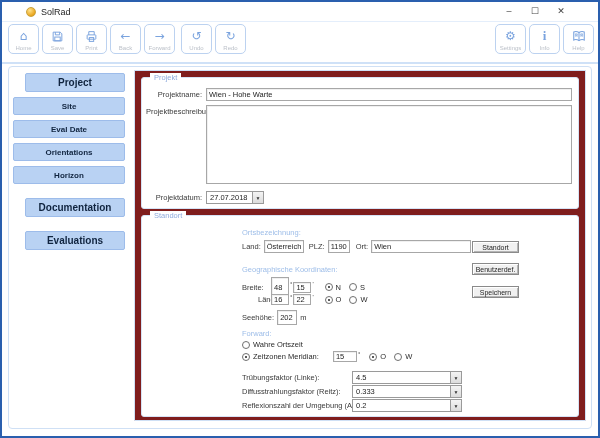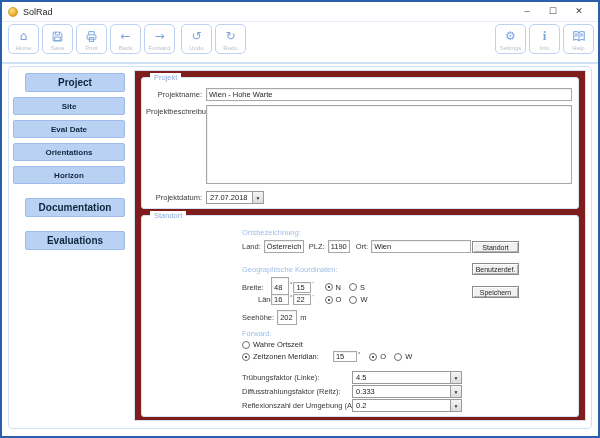--- a/index.html
+++ b/index.html
@@ -4,21 +4,21 @@
 <style>
   html,body { margin:0; padding:0; background:#e8e8e8; }
   * { box-sizing:border-box; }
   .window {
     position:relative; width:600px; height:438px; margin:0;
     background:#fff; border:2px solid #2a5fae;
     font-family:"Liberation Sans", sans-serif;
     overflow:hidden;
   }
   
-  .titlebar { height:19px; display:flex; align-items:center; padding:0 6px; background:#fff; }
+  .titlebar { height:19px; display:flex; align-items:center; padding:0 24px; background:#fff; }
   .app-icon { width:10px; height:10px; border-radius:50%; flex:none;
     background:radial-gradient(circle at 35% 30%, #ffe28a, #eaa61f 70%, #c9860d);
     border:1px solid #caa23c; margin-right:5px; }
   .title-text { font-size:9px; color:#1d1d1d; }
   .win-controls { margin-left:auto; display:flex; align-items:center; gap:0; }
   .win-btn { width:26px; text-align:center; font-size:9px; color:#444; line-height:17px; cursor:default; }
   
   .toolbar { height:43px; border-top:1px solid #e4eefb; border-bottom:2px solid #cfe1f7;
     display:flex; justify-content:space-between; align-items:flex-start; padding:2px 4px 0 6px; background:#fff; }
   .tb-group { display:flex; gap:3px; }

